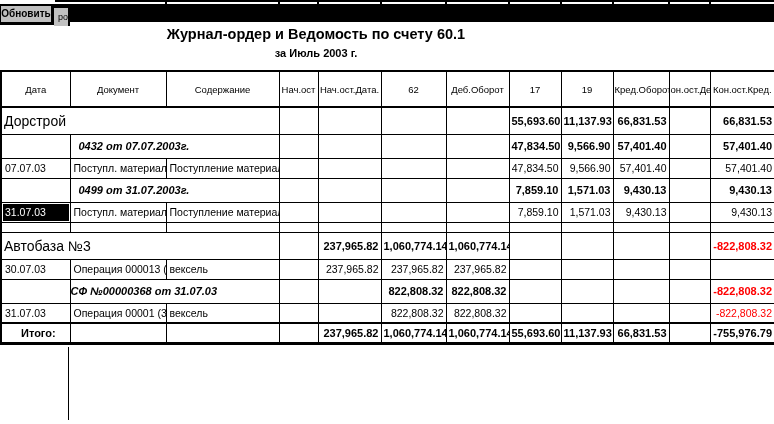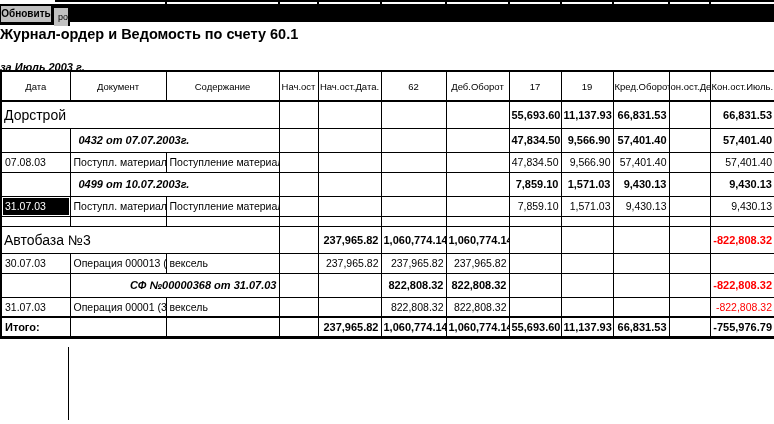--- a/index.html
+++ b/index.html
@@ -16,46 +16,46 @@
   .btn-refresh{
     position:absolute;left:0;top:1px;width:54px;height:20px;background:#c0c0c0;
     border:1px solid #000;border-right:3px solid #000;border-bottom:3px solid #000;
     font-weight:bold;font-size:10px;text-align:center;line-height:16px;box-sizing:border-box;
   }
   .ro-cell{
     position:absolute;left:54px;top:4px;width:16px;height:18px;background:#c0c0c0;
     border-right:2px solid #000;font-size:9px;line-height:18px;text-align:right;box-sizing:border-box;
   }
   
-  .titlewrap{position:absolute;left:0;top:26px;width:632px;}
+  .titlewrap{position:absolute;left:0;top:26px;width:632px;text-align:center;}
   .title{font-size:14.5px;font-weight:bold;}
-  .subtitle{font-size:11px;font-weight:bold;margin-top:19px;font-style:italic;}
+  .subtitle{font-size:11px;font-weight:bold;margin-top:5px;}
   
   table.report{
     position:absolute;left:0;top:70px;width:774px;border-collapse:collapse;table-layout:fixed;
     border:2px solid #000;
   }
   table.report th,table.report td{
     border:1px solid #000;padding:0 2px;overflow:hidden;white-space:nowrap;
     vertical-align:middle;box-sizing:border-box;
   }
-  table.report th{height:30px;font-size:9.5px;font-weight:normal;text-align:center;border-bottom:2px solid #000;padding:0 1px;}
+  table.report th{height:36px;font-size:9.5px;font-weight:normal;text-align:center;border-bottom:2px solid #000;padding:0 1px;}
   td.num{text-align:right;font-size:10.5px;padding-right:3px;}
   tr.group td{height:27px;}
   tr.group .label{font-size:14px;font-weight:normal;padding-left:2px;}
   tr.group td.num{font-weight:bold;font-size:11px;}
   tr.subhead td{height:24px;}
   tr.subhead .label{font-size:11px;font-weight:bold;font-style:italic;padding-left:8px;margin-left:36px;}
-  tr.subhead.center .label{text-align:right;padding-left:16px;}
+  tr.subhead.center .label{text-align:left;padding-left:0;}
   tr.subhead td.num{font-weight:bold;font-size:11px;}
   tr.data td{height:20px;font-size:10.5px;}
   tr.data .txt{padding-left:3px;text-align:left;}
   tr.spacer td{height:10px;}
   tr.total td{height:20px;border-top:2px solid #000;border-bottom:3px solid #000;}
-  tr.total .label{font-weight:bold;font-size:11px;padding-left:3px;}
+  tr.total .label{font-weight:bold;font-size:11px;padding-left:19px;}
   tr.total td.num{font-weight:bold;font-size:11px;}
   td.red{color:#ff0000;}
   td.sel{
     background:#000;color:#fff;border:2px solid #000;
     box-shadow:inset 0 0 0 1px #fff;padding-left:3px;
   }
   .tailline{position:absolute;left:68px;top:347px;width:1px;height:73px;background:#000;}
 </style>
 </head>
 <body>
@@ -105,21 +105,21 @@
         <th>Документ</th>
         <th>Содержание</th>
         <th>Нач.ост</th>
         <th>Нач.ост.Дата.</th>
         <th>62</th>
         <th>Деб.Оборот</th>
         <th>17</th>
         <th>19</th>
         <th>Кред.Оборот</th>
         <th>он.ост.Де</th>
-        <th>Кон.ост.Июль.</th>
+        <th>Кон.ост.Кред.</th>
       </tr>
     </thead>
   <tbody id="tbody">
       <tr class="group">
         <td class="label" colspan="3">Дорстрой</td>
         <td class="num"></td>
         <td class="num"></td>
         <td class="num"></td>
         <td class="num"></td>
         <td class="num">55,693.60</td>
@@ -135,36 +135,36 @@
         <td class="num"></td>
         <td class="num"></td>
         <td class="num"></td>
         <td class="num">47,834.50</td>
         <td class="num">9,566.90</td>
         <td class="num">57,401.40</td>
         <td class="num"></td>
         <td class="num">57,401.40</td>
       </tr>
       <tr class="data">
-        <td class="txt">07.08.03</td>
+        <td class="txt">07.07.03</td>
         <td class="txt">Поступл. материалов</td>
         <td class="txt">Поступление материалов</td>
         <td class="num"></td>
         <td class="num"></td>
         <td class="num"></td>
         <td class="num"></td>
         <td class="num">47,834.50</td>
         <td class="num">9,566.90</td>
         <td class="num">57,401.40</td>
         <td class="num"></td>
         <td class="num">57,401.40</td>
       </tr>
       <tr class="subhead">
         <td></td>
-        <td class="label" colspan="2">0499 от 10.07.2003г.</td>
+        <td class="label" colspan="2">0499 от 31.07.2003г.</td>
         <td class="num"></td>
         <td class="num"></td>
         <td class="num"></td>
         <td class="num"></td>
         <td class="num">7,859.10</td>
         <td class="num">1,571.03</td>
         <td class="num">9,430.13</td>
         <td class="num"></td>
         <td class="num">9,430.13</td>
       </tr>

